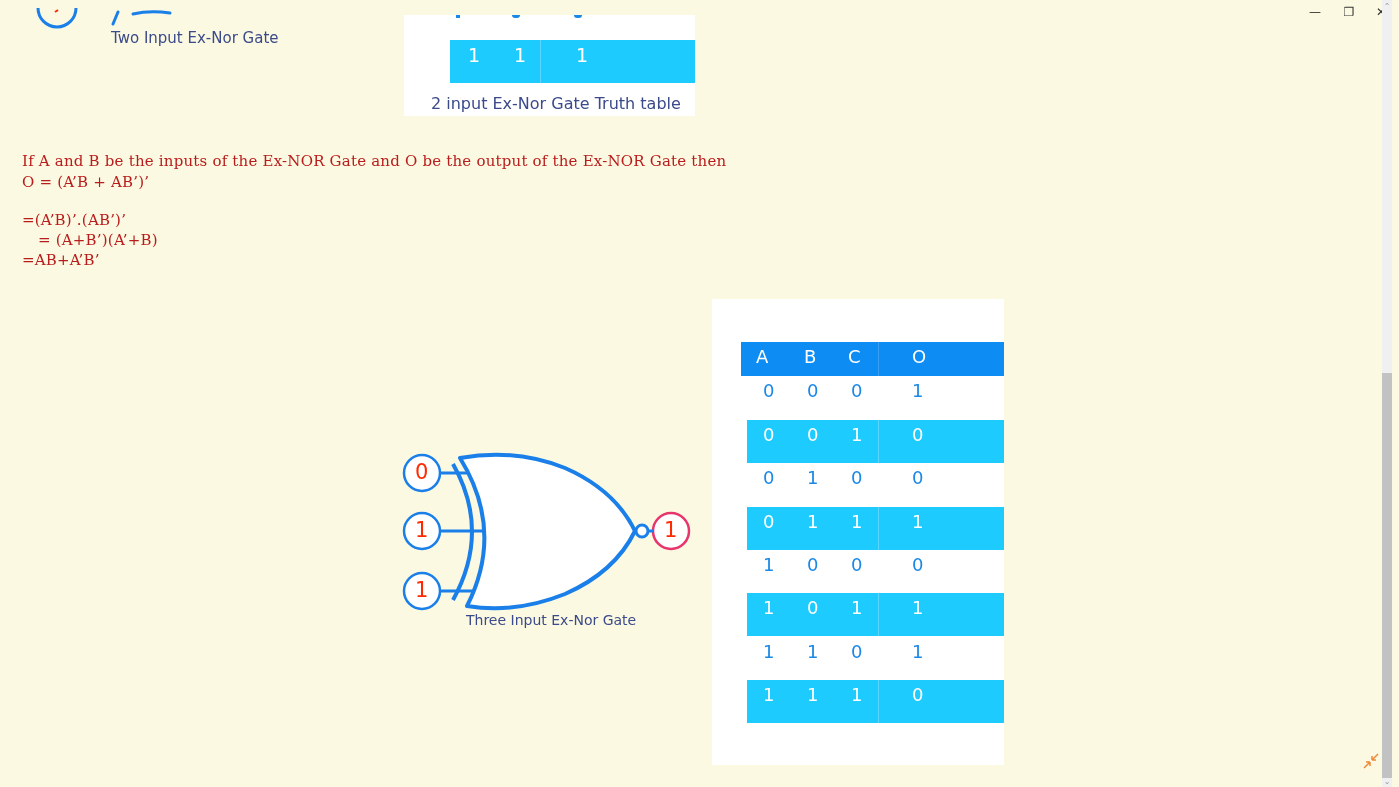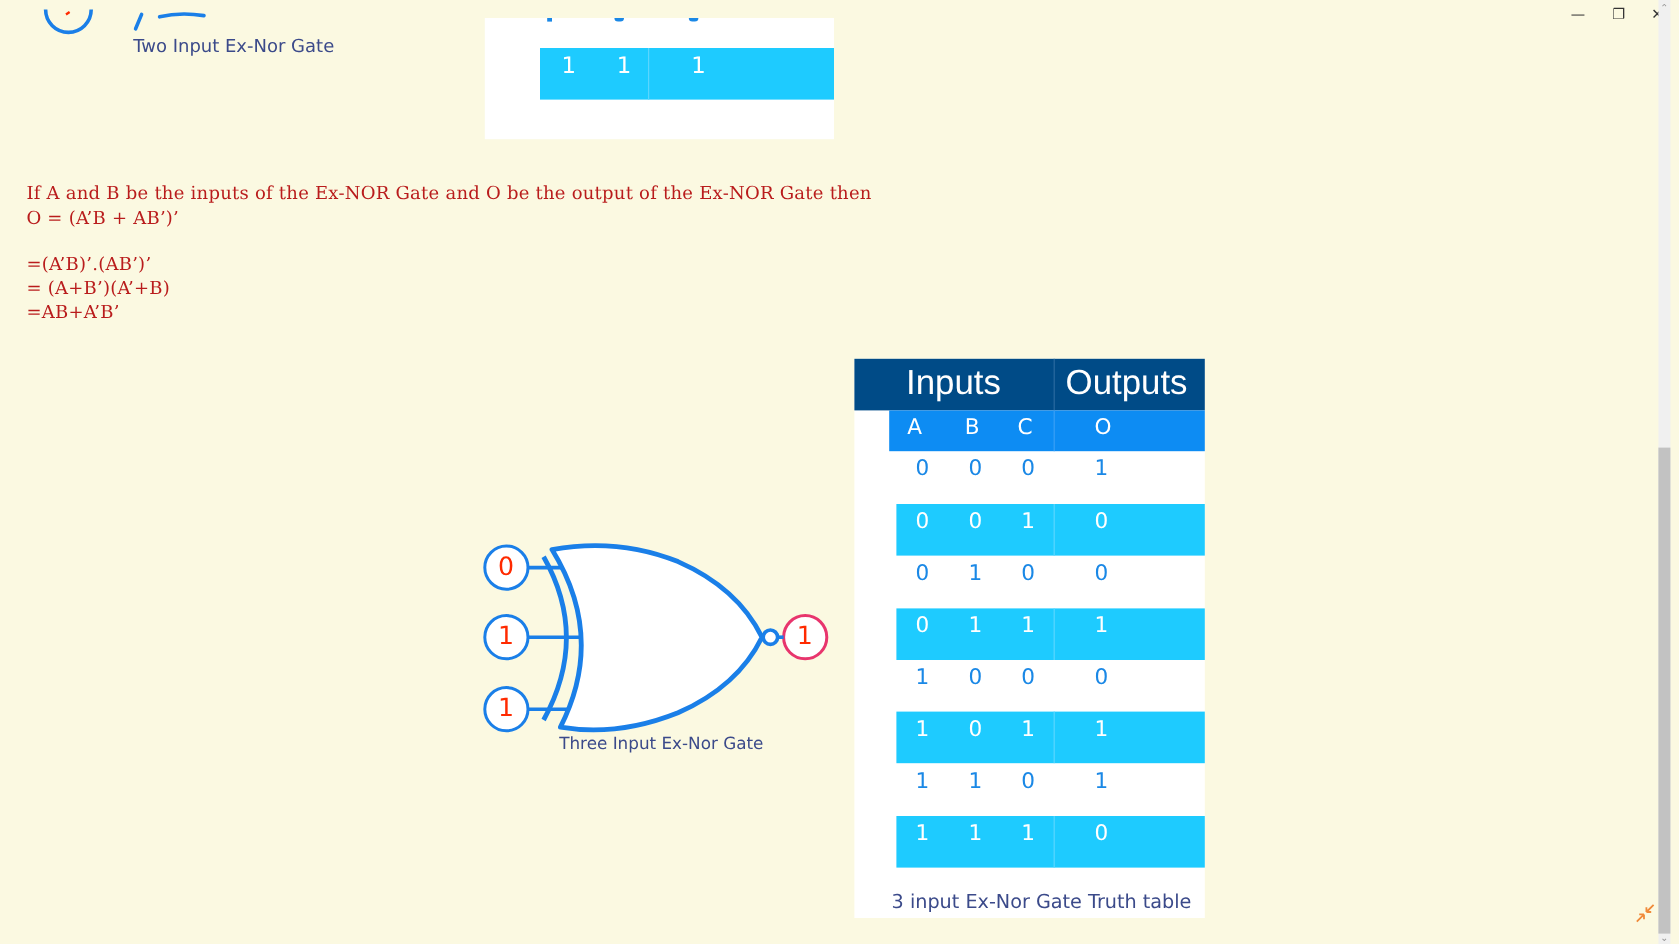--- a/index.html
+++ b/index.html
@@ -60,26 +60,27 @@
 <div class="tt2">
   <div class="abs" style="left:52px; top:0; width:4px; height:3px; background:#1a88e6;"></div>
   <div class="abs" style="left:108px; top:0; width:8px; height:3px; background:#1a88e6; border-radius:0 0 4px 4px;"></div>
   <div class="abs" style="left:170px; top:0; width:8px; height:3px; background:#1a88e6; border-radius:0 0 4px 4px;"></div>
   <div class="tt2-row">
     <span style="left:18px;">1</span>
     <span style="left:64px;">1</span>
     <div class="tt2-sep"></div>
     <span style="left:126px;">1</span>
   </div>
+  <div class="abs caption" style="left:27px; top:79px; font-size:16px;">2 input Ex-Nor Gate Truth table</div>
 </div>
 
 <div class="mono" style="top:152px;">If A and B be the inputs of the Ex-NOR Gate and O be the output of the Ex-NOR Gate then</div>
 <div class="mono" style="top:173px;">O = (A’B + AB’)’</div>
 <div class="mono" style="top:211px;">=(A’B)’.(AB’)’</div>
-<div class="mono" style="top:231px;">= (A+B’)(A’+B)</div>
+<div class="mono" style="top:231px;margin-left:16px;">= (A+B’)(A’+B)</div>
 <div class="mono" style="top:251px;">=AB+A’B’</div>
 
 <svg class="abs" style="left:395px; top:440px;" width="310" height="180">
 
   <line x1="45" y1="33" x2="75" y2="33" stroke="#1a7fe8" stroke-width="3"></line>
   <line x1="45" y1="91" x2="92" y2="91" stroke="#1a7fe8" stroke-width="3"></line>
   <line x1="45" y1="151" x2="80" y2="151" stroke="#1a7fe8" stroke-width="3"></line>
 
   <path d="M65 18 Q120 8 170 28 Q220 50 240 91 Q220 132 170 154 Q120 174 72 166 Q110 91 65 18 Z" fill="#fff" stroke="#1a7fe8" stroke-width="4" stroke-linejoin="round"></path>
 
@@ -96,25 +97,20 @@
 </svg>
 <div class="abs" style="left:415px; top:460px; color:#ff2a00; font-size:21px;">0</div>
 <div class="abs" style="left:415px; top:518px; color:#ff2a00; font-size:21px;">1</div>
 <div class="abs" style="left:415px; top:578px; color:#ff2a00; font-size:21px;">1</div>
 <div class="abs" style="left:664px; top:518px; color:#ff2a00; font-size:21px;">1</div>
 <div class="abs caption" style="left:466px; top:612px; font-size:14px;">Three Input Ex-Nor Gate</div>
 
 <div class="abs" style="left:713px; top:511px; color:#e8256d; font-size:28px; line-height:30px;">⇒</div>
 
 <div class="tt3">
-  <div class="tt3-head">
-    <span class="h" style="left:43px;">Inputs</span>
-    <div class="sep"></div>
-    <span class="h" style="left:176px;">Outputs</span>
-  </div>
   <div class="tt3-sub">
     <span style="left:15px;">A</span>
     <span style="left:63px;">B</span>
     <span style="left:107px;">C</span>
     <div class="sep"></div>
     <span style="left:171px;">O</span>
   </div>
 
   <div class="row pl" style="top:77px;">
     <span style="left:16px;">0</span>
@@ -162,21 +158,20 @@
     <span style="left:165px;">1</span>
   </div>
   <div class="row hl" style="top:381px;">
     <span style="left:16px;">1</span>
     <span style="left:60px;">1</span>
     <span style="left:104px;">1</span>
     <div class="sep"></div>
     <span style="left:165px;">0</span>
   </div>
 
-  <div class="abs caption" style="left:31px; top:443px; font-size:16px;">3 input Ex-Nor Gate Truth table</div>
 </div>
 
 <svg class="abs" style="left:1362px; top:752px;" width="18" height="18">
   <path d="M2 16 L8 10 M8 10 L4 10 M8 10 L8 14" stroke="#f08a3a" stroke-width="1.5" fill="none"></path>
   <path d="M16 2 L10 8 M10 8 L14 8 M10 8 L10 4" stroke="#f08a3a" stroke-width="1.5" fill="none"></path>
 </svg>
 
 <div class="scroll-track"></div>
 <div class="scroll-thumb"></div>
 <div class="scroll-up" style="top:2px;">⌃</div>

